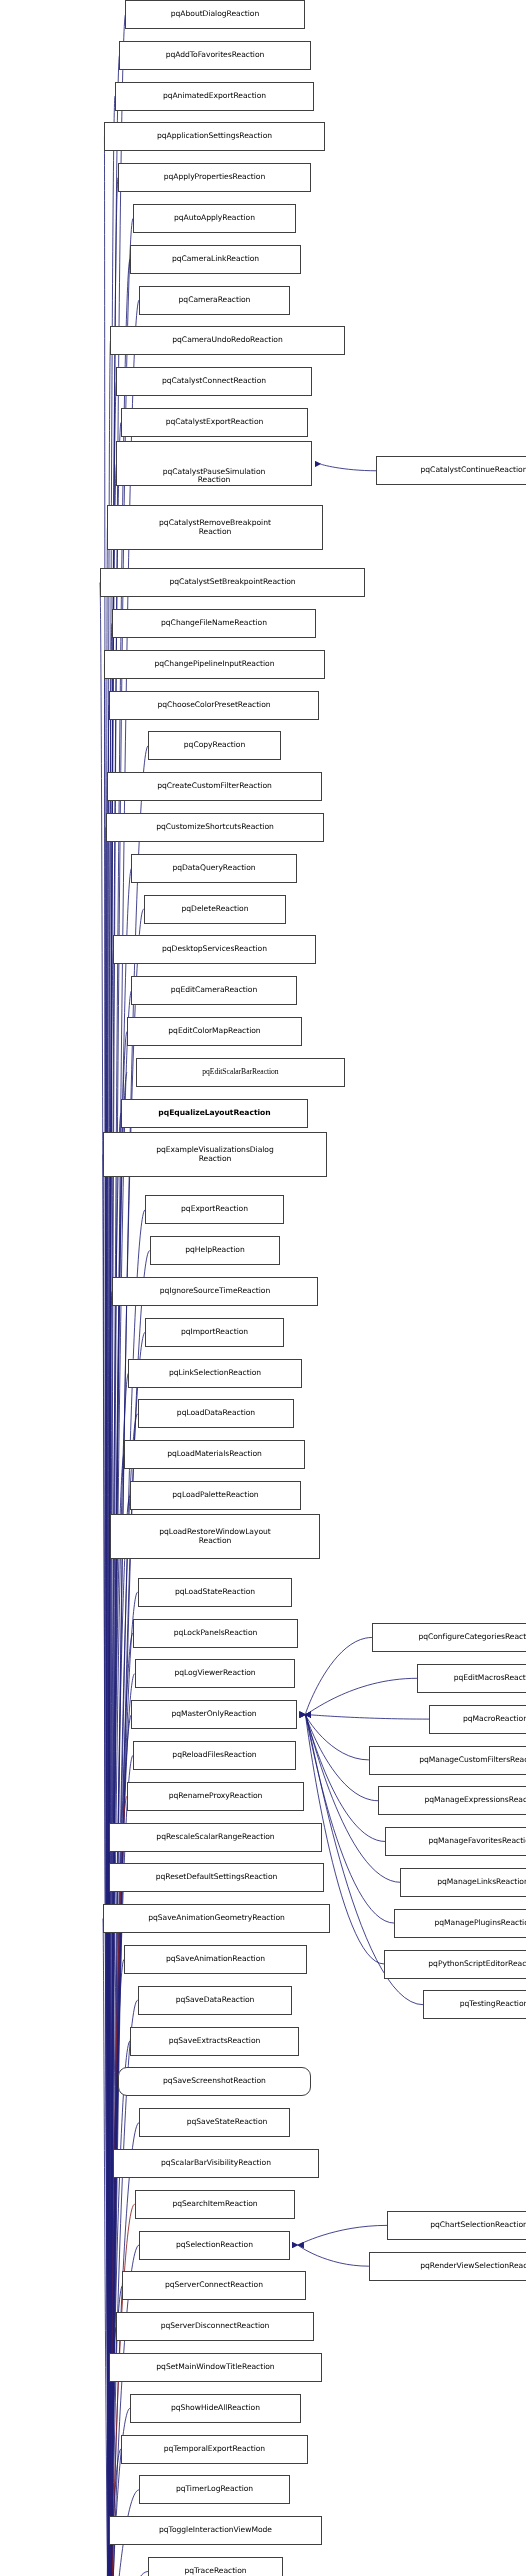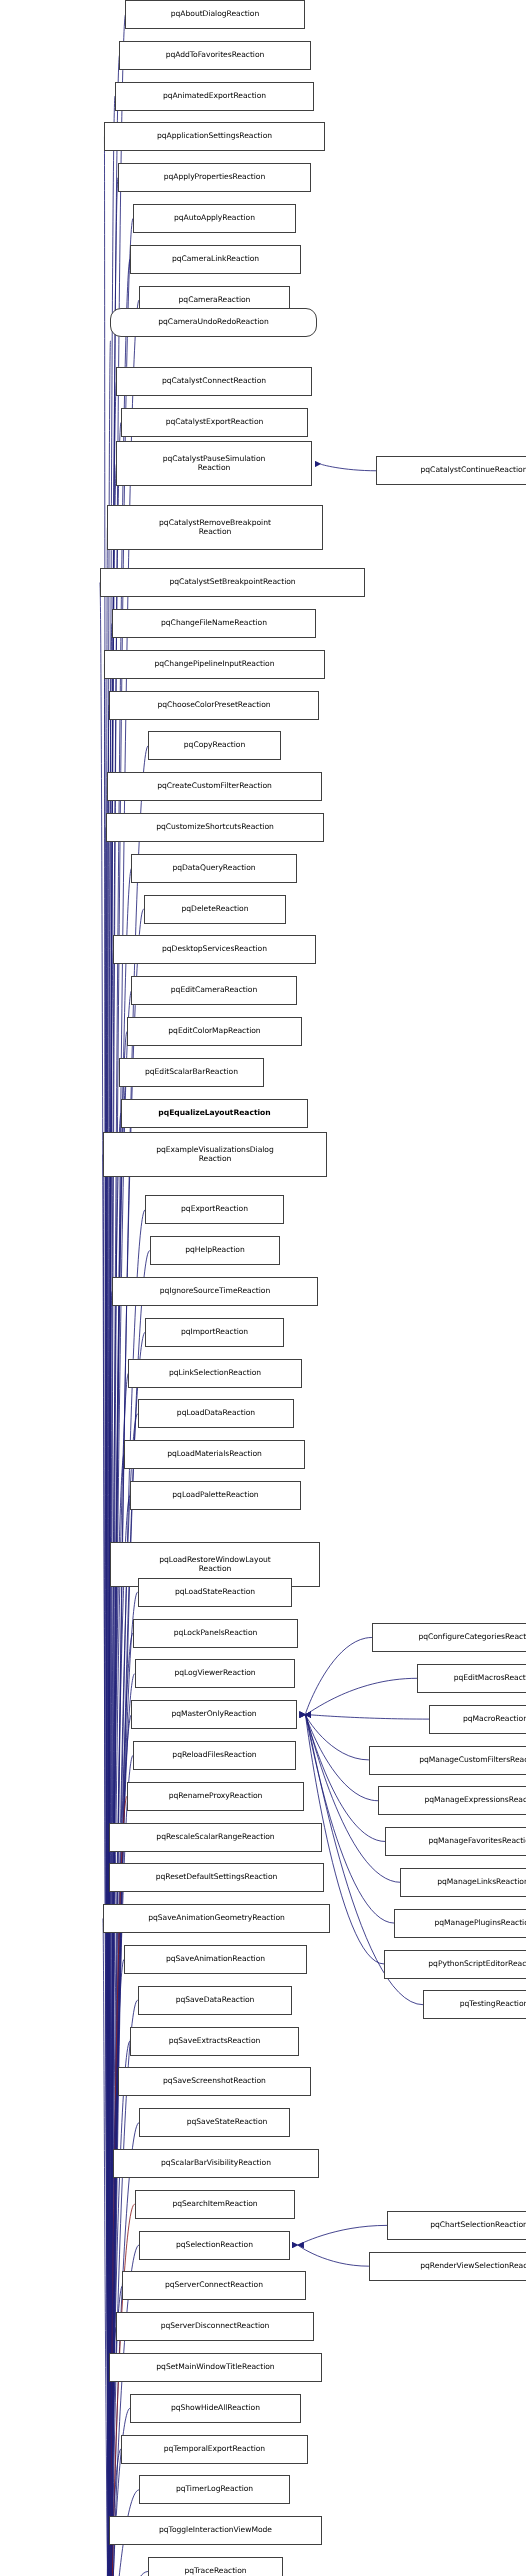--- a/index.html
+++ b/index.html
@@ -143,66 +143,66 @@
   </svg>
   <div id="node-layer">
       <div class="node" style="left: 125px; top: 0px; width: 180px; height: 29px;"><span class="node-label">pqAboutDialogReaction</span></div>
       <div class="node" style="left: 119px; top: 41px; width: 192px; height: 29px;"><span class="node-label">pqAddToFavoritesReaction</span></div>
       <div class="node" style="left: 115px; top: 82px; width: 199px; height: 29px;"><span class="node-label">pqAnimatedExportReaction</span></div>
       <div class="node" style="left: 104px; top: 122px; width: 221px; height: 29px; text-align: center;"><span class="node-label">pqApplicationSettingsReaction</span></div>
       <div class="node" style="left: 118px; top: 163px; width: 193px; height: 29px;"><span class="node-label">pqApplyPropertiesReaction</span></div>
       <div class="node" style="left: 133px; top: 204px; width: 163px; height: 29px;"><span class="node-label">pqAutoApplyReaction</span></div>
       <div class="node" style="left: 130px; top: 245px; width: 171px; height: 29px;"><span class="node-label">pqCameraLinkReaction</span></div>
       <div class="node" style="left: 139px; top: 286px; width: 151px; height: 29px;"><span class="node-label">pqCameraReaction</span></div>
-      <div class="node" style="left: 110px; top: 308px; width: 207px; height: 29px; border-radius: 11px;"><span class="node-label">pqCameraUndoRedoReaction</span></div>
+      <div class="node" style="left: 110px; top: 326px; width: 235px; height: 29px;"><span class="node-label">pqCameraUndoRedoReaction</span></div>
       <div class="node" style="left: 116px; top: 367px; width: 196px; height: 29px;"><span class="node-label">pqCatalystConnectReaction</span></div>
       <div class="node" style="left: 121px; top: 408px; width: 187px; height: 29px;"><span class="node-label">pqCatalystExportReaction</span></div>
-      <div class="node" style="left: 116px; top: 441px; width: 196px; height: 45px;"><span class="node-label">pqCatalystPauseSimulation
+      <div class="node" style="left: 116px; top: 441px; width: 196px; height: 45px; align-items: flex-end;"><span class="node-label">pqCatalystPauseSimulation
 Reaction</span></div>
       <div class="node" style="left: 107px; top: 505px; width: 216px; height: 45px;"><span class="node-label">pqCatalystRemoveBreakpoint
 Reaction</span></div>
       <div class="node" style="left: 100px; top: 568px; width: 265px; height: 29px;"><span class="node-label">pqCatalystSetBreakpointReaction</span></div>
       <div class="node" style="left: 112px; top: 609px; width: 204px; height: 29px;"><span class="node-label">pqChangeFileNameReaction</span></div>
       <div class="node" style="left: 104px; top: 650px; width: 221px; height: 29px;"><span class="node-label">pqChangePipelineInputReaction</span></div>
       <div class="node" style="left: 109px; top: 691px; width: 210px; height: 29px;"><span class="node-label">pqChooseColorPresetReaction</span></div>
       <div class="node" style="left: 148px; top: 731px; width: 133px; height: 29px;"><span class="node-label">pqCopyReaction</span></div>
       <div class="node" style="left: 107px; top: 772px; width: 215px; height: 29px;"><span class="node-label">pqCreateCustomFilterReaction</span></div>
       <div class="node" style="left: 106px; top: 813px; width: 218px; height: 29px;"><span class="node-label">pqCustomizeShortcutsReaction</span></div>
       <div class="node" style="left: 131px; top: 854px; width: 166px; height: 29px;"><span class="node-label">pqDataQueryReaction</span></div>
       <div class="node" style="left: 144px; top: 895px; width: 142px; height: 29px;"><span class="node-label">pqDeleteReaction</span></div>
       <div class="node" style="left: 113px; top: 935px; width: 203px; height: 29px;"><span class="node-label">pqDesktopServicesReaction</span></div>
       <div class="node" style="left: 131px; top: 976px; width: 166px; height: 29px;"><span class="node-label">pqEditCameraReaction</span></div>
       <div class="node" style="left: 127px; top: 1017px; width: 175px; height: 29px;"><span class="node-label">pqEditColorMapReaction</span></div>
-      <div class="node" style="left: 119px; top: 1058px; width: 145px; height: 29px;"><span class="node-label">pqEditScalarBarReaction</span></div>
+      <div class="node" style="left: 136px; top: 1058px; width: 209px; height: 29px; font-family: Liberation Serif, serif;"><span class="node-label">pqEditScalarBarReaction</span></div>
       <div class="node" style="left: 121px; top: 1099px; width: 187px; height: 29px; font-weight: bold;"><span class="node-label">pqEqualizeLayoutReaction</span></div>
       <div class="node" style="left: 103px; top: 1132px; width: 224px; height: 45px;"><span class="node-label">pqExampleVisualizationsDialog
 Reaction</span></div>
       <div class="node" style="left: 145px; top: 1195px; width: 139px; height: 29px;"><span class="node-label">pqExportReaction</span></div>
       <div class="node" style="left: 150px; top: 1236px; width: 130px; height: 29px;"><span class="node-label">pqHelpReaction</span></div>
       <div class="node" style="left: 112px; top: 1277px; width: 206px; height: 29px;"><span class="node-label">pqIgnoreSourceTimeReaction</span></div>
       <div class="node" style="left: 145px; top: 1318px; width: 139px; height: 29px;"><span class="node-label">pqImportReaction</span></div>
       <div class="node" style="left: 128px; top: 1359px; width: 174px; height: 29px;"><span class="node-label">pqLinkSelectionReaction</span></div>
       <div class="node" style="left: 138px; top: 1399px; width: 156px; height: 29px;"><span class="node-label">pqLoadDataReaction</span></div>
       <div class="node" style="left: 124px; top: 1440px; width: 181px; height: 29px;"><span class="node-label">pqLoadMaterialsReaction</span></div>
       <div class="node" style="left: 130px; top: 1481px; width: 171px; height: 29px;"><span class="node-label">pqLoadPaletteReaction</span></div>
-      <div class="node" style="left: 110px; top: 1514px; width: 210px; height: 45px; margin-top: 28px;"><span class="node-label">pqLoadRestoreWindowLayout
+      <div class="node" style="left: 110px; top: 1514px; width: 210px; height: 45px;"><span class="node-label">pqLoadRestoreWindowLayout
 Reaction</span></div>
       <div class="node" style="left: 138px; top: 1578px; width: 154px; height: 29px;"><span class="node-label">pqLoadStateReaction</span></div>
       <div class="node" style="left: 133px; top: 1619px; width: 165px; height: 29px;"><span class="node-label">pqLockPanelsReaction</span></div>
       <div class="node" style="left: 135px; top: 1659px; width: 160px; height: 29px;"><span class="node-label">pqLogViewerReaction</span></div>
       <div class="node" style="left: 131px; top: 1700px; width: 166px; height: 29px;"><span class="node-label">pqMasterOnlyReaction</span></div>
       <div class="node" style="left: 133px; top: 1741px; width: 163px; height: 29px;"><span class="node-label">pqReloadFilesReaction</span></div>
       <div class="node" style="left: 127px; top: 1782px; width: 177px; height: 29px;"><span class="node-label">pqRenameProxyReaction</span></div>
       <div class="node" style="left: 109px; top: 1823px; width: 213px; height: 29px;"><span class="node-label">pqRescaleScalarRangeReaction</span></div>
       <div class="node" style="left: 109px; top: 1863px; width: 215px; height: 29px;"><span class="node-label">pqResetDefaultSettingsReaction</span></div>
       <div class="node" style="left: 103px; top: 1904px; width: 227px; height: 29px;"><span class="node-label">pqSaveAnimationGeometryReaction</span></div>
       <div class="node" style="left: 124px; top: 1945px; width: 183px; height: 29px;"><span class="node-label">pqSaveAnimationReaction</span></div>
       <div class="node" style="left: 138px; top: 1986px; width: 154px; height: 29px;"><span class="node-label">pqSaveDataReaction</span></div>
       <div class="node" style="left: 130px; top: 2027px; width: 169px; height: 29px;"><span class="node-label">pqSaveExtractsReaction</span></div>
-      <div class="node" style="left: 118px; top: 2067px; width: 193px; height: 29px;"><span class="node-label">pqSaveScreenshotReaction</span></div>
+      <div class="node" style="left: 118px; top: 2067px; width: 193px; height: 29px; border-radius: 9px;"><span class="node-label">pqSaveScreenshotReaction</span></div>
       <div class="node" style="left: 139px; top: 2108px; width: 151px; height: 29px; padding-left: 28px;"><span class="node-label">pqSaveStateReaction</span></div>
       <div class="node" style="left: 113px; top: 2149px; width: 206px; height: 29px;"><span class="node-label">pqScalarBarVisibilityReaction</span></div>
       <div class="node" style="left: 135px; top: 2190px; width: 160px; height: 29px;"><span class="node-label">pqSearchItemReaction</span></div>
       <div class="node" style="left: 139px; top: 2231px; width: 151px; height: 29px;"><span class="node-label">pqSelectionReaction</span></div>
       <div class="node" style="left: 122px; top: 2271px; width: 184px; height: 29px;"><span class="node-label">pqServerConnectReaction</span></div>
       <div class="node" style="left: 116px; top: 2312px; width: 198px; height: 29px;"><span class="node-label">pqServerDisconnectReaction</span></div>
       <div class="node" style="left: 109px; top: 2353px; width: 213px; height: 29px;"><span class="node-label">pqSetMainWindowTitleReaction</span></div>
       <div class="node" style="left: 130px; top: 2394px; width: 171px; height: 29px;"><span class="node-label">pqShowHideAllReaction</span></div>
       <div class="node" style="left: 121px; top: 2435px; width: 187px; height: 29px;"><span class="node-label">pqTemporalExportReaction</span></div>
       <div class="node" style="left: 139px; top: 2475px; width: 151px; height: 29px;"><span class="node-label">pqTimerLogReaction</span></div>

